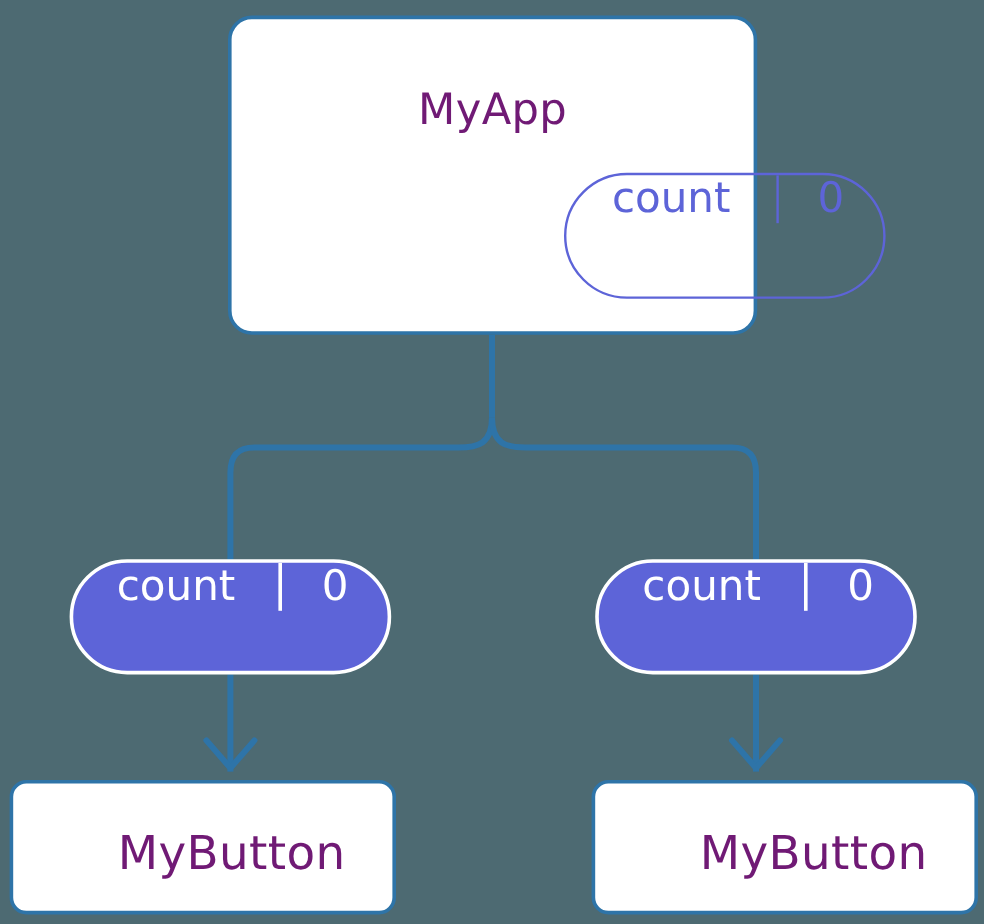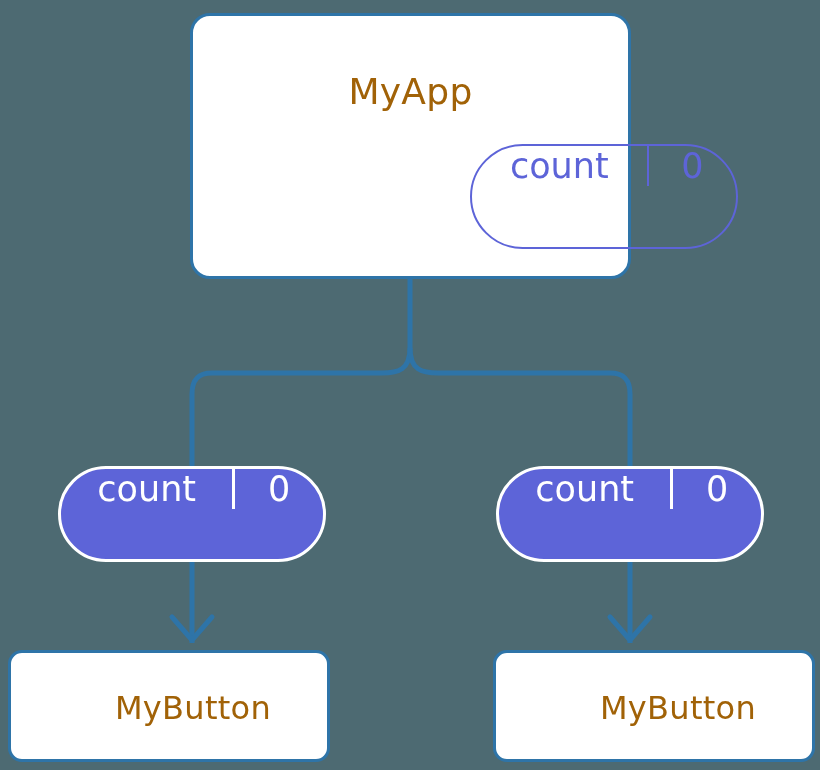--- a/index.html
+++ b/index.html
@@ -41,21 +41,21 @@
     top: 13px;
     width: 441px;
     height: 266px;
     border-radius: 20px;
   }
   .card-title {
     position: absolute;
     left: 0;
     right: 0;
     text-align: center;
-    color: #a16207;
+    color: #701a75;
     font-size: 36px;
     font-weight: 400;
     letter-spacing: 0.3px;
     white-space: nowrap;
   }
   #app-card .card-title {
     top: 55px;
   }
 
   .button-card {
@@ -66,21 +66,21 @@
   #button-card-left {
     left: 8px;
     top: 650px;
   }
   #button-card-right {
     left: 493px;
     top: 650px;
   }
   .button-card .card-title {
     top: 36px;
-    font-size: 32px;
+    font-size: 39px;
     padding-left: 48px;
   }
 
   
   .pill {
     position: absolute;
     display: flex;
     align-items: flex-start;
     box-sizing: border-box;
     border-radius: 999px;

